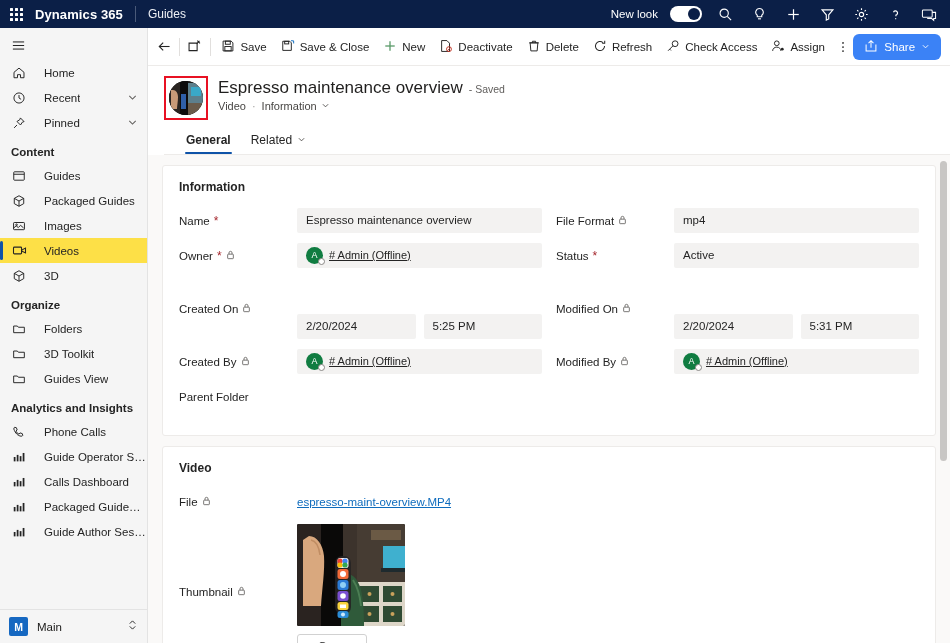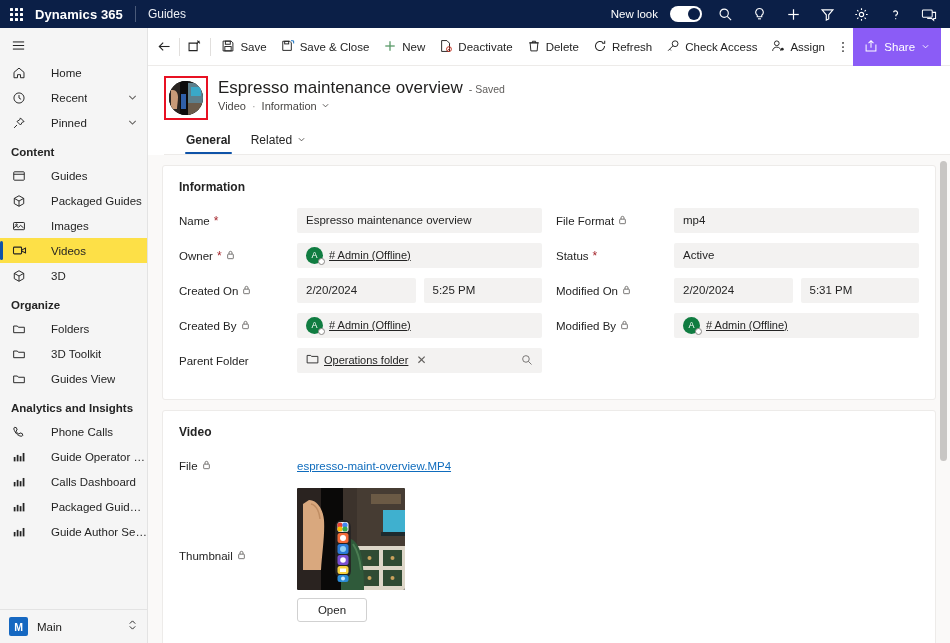--- a/index.html
+++ b/index.html
@@ -40,21 +40,21 @@
 
   
   .sidebar {
     width: 148px; background: #f5f5f5; border-right: 1px solid #e3e3e3;
     display: flex; flex-direction: column; position: relative;
   }
   .sb-scroll { flex: 1; overflow: hidden; padding-top: 2px; }
   .hamb { height: 30px; display: flex; align-items: center; padding-left: 11px; cursor: pointer; }
   .nav-item {
     height: 25px; display: flex; align-items: center; padding-left: 11px;
-    cursor: pointer; position: relative; gap: 24px; color: #242424;
+    cursor: pointer; position: relative; gap: 17px; color: #242424;
   }
   .nav-item.selected { background: #fde047; }
   .nav-item.selected::before {
     content: ""; position: absolute; left: 0; top: 3px; bottom: 3px; width: 3px;
     background: #0f53a8; border-radius: 2px;
   }
   .nav-ico { width: 16px; display: flex; align-items: center; justify-content: center; flex: 0 0 16px; }
   .nav-label { font-size: 11.5px; white-space: nowrap; overflow: hidden; text-overflow: ellipsis; max-width: 102px; }
   .nav-chev { margin-left: auto; margin-right: 9px; display: flex; }
   .group-head {
@@ -79,21 +79,21 @@
   .cmdbar {
     height: 38px; display: flex; align-items: center; gap: 0; padding: 0 9px 0 6px;
     border-bottom: 1px solid #edebe9; background: #fff;
   }
   .cmd {
     display: flex; align-items: center; gap: 5px; height: 28px; padding: 0 7px;
     cursor: pointer; border-radius: 2px; font-size: 11.5px; color: #242424; white-space: nowrap;
   }
   .cmd-sep { width: 1px; height: 18px; background: #e1dfdd; margin: 0 4px; }
   .share-btn {
-    margin-left: auto; background: #8b5cf6; color: #fff; height: 38px; border-radius: 0;
+    margin-left: auto; background: #3b82f6; color: #fff; height: 26px; border-radius: 6px;
     display: flex; align-items: center; gap: 6px; padding: 0 11px; font-size: 11.5px; cursor: pointer;
   }
   .ellipsis-btn { width: 26px; display: flex; align-items: center; justify-content: center; cursor: pointer; height: 26px; border-radius: 2px; }
 
   
   .rec-header { padding: 10px 0 0 16px; background: #fff; }
   .rec-top { display: flex; align-items: flex-start; gap: 10px; }
   .avatar-wrap { position: relative; padding: 5px; }
   .avatar-highlight {
     position: absolute; left: 0; top: 0; width: 44px; height: 44px;
@@ -134,21 +134,21 @@
   .flabel {
     width: 112px; flex: 0 0 112px; font-size: 11.5px; color: #242424;
     display: flex; align-items: center; gap: 4px;
   }
   .req { color: #a4262c; font-size: 12px; line-height: 1; }
   .fval {
     flex: 1; min-width: 0; background: #f3f2f1; border-radius: 2px; height: 25px;
     display: flex; align-items: center; padding: 0 9px; font-size: 11.5px; color: #242424;
     border-bottom: 1px solid transparent;
   }
-  .fval-split { display: flex; gap: 8px; flex: 1; min-width: 0; }
+  .fval-split { display: flex; gap: 8px; flex: 1; min-width: 0; margin-top: 36px; }
   .fval-split .fval { flex: 1; }
   .person { display: flex; align-items: center; gap: 6px; }
   .pavatar {
     width: 17px; height: 17px; border-radius: 50%; background: #107c41; color: #fff;
     font-size: 9px; display: flex; align-items: center; justify-content: center; position: relative; flex: 0 0 17px;
   }
   .pavatar::after {
     content: ""; position: absolute; right: -2px; bottom: -1px; width: 7px; height: 7px;
     border-radius: 50%; background: #fff; border: 1.3px solid #8a8886; box-sizing: border-box;
   }
@@ -696,37 +696,20 @@
                 <span class="person">
                   <span class="pavatar">A</span>
                   <span class="plink"># Admin (Offline)</span>
                 </span>
               </div>
             </div>
 
             <div class="frow">
               <div class="flabel">
                 <span>Parent Folder</span>
-              </div>
-              <div class="fval">
-                <span class="lookup-chip">
-                  <span>
-                    <svg width="13" height="12" viewBox="0 0 16 14" fill="none" stroke="#242424" stroke-width="1.1">
-                      <path d="M1.4 2.6h4.4l1 1.2h7.8v8H1.4z"></path>
-                    </svg>
-                  </span>
-                  <span class="plink">Operations folder</span>
-                  <span class="chip-x">✕</span>
-                </span>
-                <span class="lookup-search">
-                  <svg width="12" height="12" viewBox="0 0 16 16" fill="none" stroke="#605e5c" stroke-width="1.1">
-                    <circle cx="6.6" cy="6.6" r="4.4"></circle>
-                      <line x1="9.9" y1="9.9" x2="14" y2="14"></line>
-                  </svg>
-                </span>
               </div>
             </div>
 
           </div>
 
           <div class="col">
 
             <div class="frow">
               <div class="flabel">
                 <span>File Format</span>

